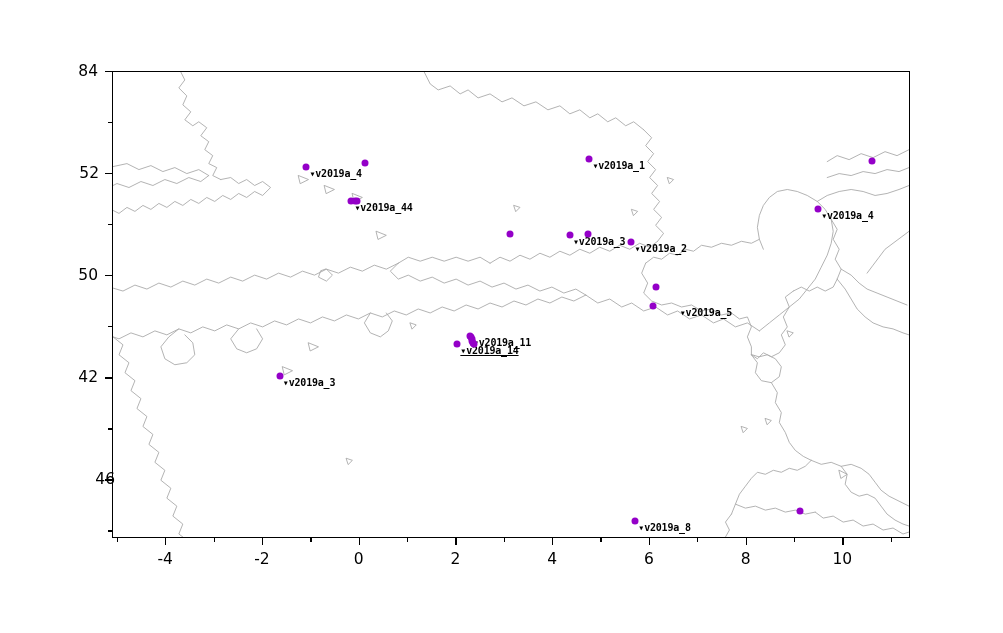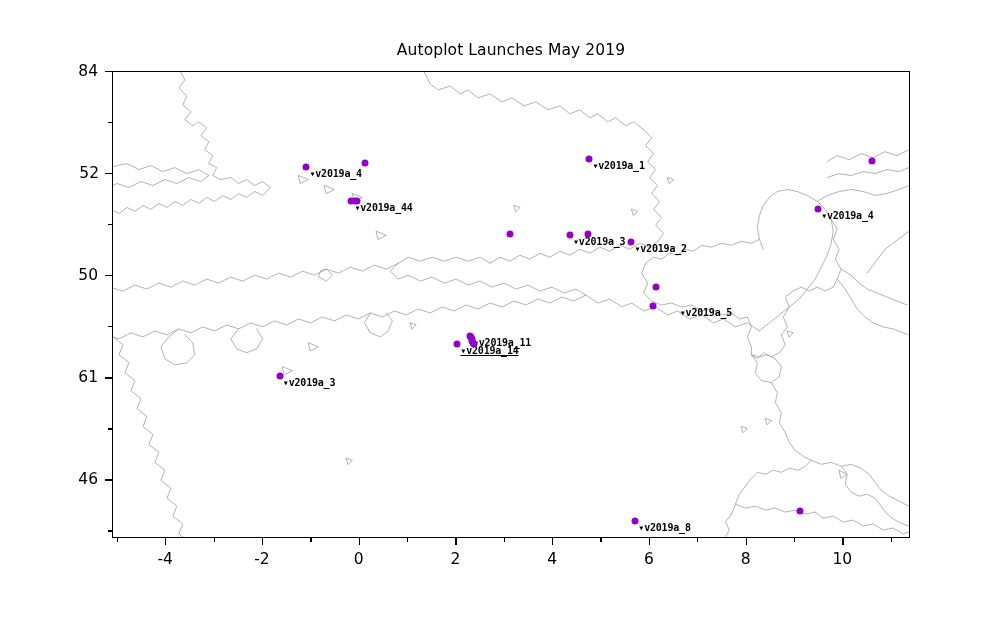--- a/index.html
+++ b/index.html
@@ -132,21 +132,20 @@
     color: #000000;
     white-space: nowrap;
     letter-spacing: -0.2px;
   }
 </style>
 </head>
 <body>
 
 <div id="figure">
 
-  <div id="chart-title">Autoplot Launches May 2019</div>
 
   <div id="plot-area">
 
     <svg id="map-svg" viewBox="0 0 798 467" preserveAspectRatio="none">
       <g fill="none" stroke="#aaaaaa" stroke-width="0.9" stroke-linejoin="round" stroke-linecap="round">
 
         <path d="M 68,0 L 72,8 L 66,16 L 74,24 L 70,33 L 78,40 L 72,48
                  L 80,54 L 86,50 L 94,56 L 88,64 L 96,70 L 92,78
                  L 100,84 L 96,92 L 104,96 L 100,104 L 108,108"></path>
         <path d="M 108,108 L 118,106 L 126,112 L 134,108 L 142,114 L 150,110
@@ -330,23 +329,23 @@
         <div class="datapoint" style="left: 166.855px; top: 303.678px; background: rgb(148, 0, 200); width: 7px; height: 7px;"></div>
         <div class="point-label" style="left: 169.855px; top: 304.678px;">▾v2019a_3</div>
         <div class="datapoint" style="left: 522.327px; top: 449.137px; background: rgb(148, 0, 200); width: 7px; height: 7px;"></div>
         <div class="point-label" style="left: 525.327px; top: 450.137px;">▾v2019a_8</div>
         <div class="datapoint" style="left: 686.764px; top: 438.929px; background: rgb(148, 0, 200); width: 7px; height: 7px;"></div>
       </div>
   </div>
 
   <div id="ytick-layer">
       <div class="tick-major-y" style="left: 105px; top: 479.306px;"></div>
-      <div class="ticklabel-y" style="left: 0px; width: 98px; top: 479.306px;">46</div>
+      <div class="ticklabel-y" style="left: 17px; width: 98px; top: 479.306px;">46</div>
       <div class="tick-major-y" style="left: 105px; top: 377.23px;"></div>
-      <div class="ticklabel-y" style="left: 0px; width: 98px; top: 377.23px;">61</div>
+      <div class="ticklabel-y" style="left: 0px; width: 98px; top: 377.23px;">42</div>
       <div class="tick-major-y" style="left: 105px; top: 275.153px;"></div>
       <div class="ticklabel-y" style="left: 0px; width: 98px; top: 275.153px;">50</div>
       <div class="tick-major-y" style="left: 105px; top: 173.077px;"></div>
       <div class="ticklabel-y" style="left: 1px; width: 98px; top: 173.077px;">52</div>
       <div class="tick-major-y" style="left: 105px; top: 71px;"></div>
       <div class="ticklabel-y" style="left: 0px; width: 98px; top: 71px;">84</div>
       <div class="tick-minor-y" style="left: 108px; top: 530.344px;"></div>
       <div class="tick-minor-y" style="left: 108px; top: 428.268px;"></div>
       <div class="tick-minor-y" style="left: 108px; top: 326.191px;"></div>
       <div class="tick-minor-y" style="left: 108px; top: 224.115px;"></div>

